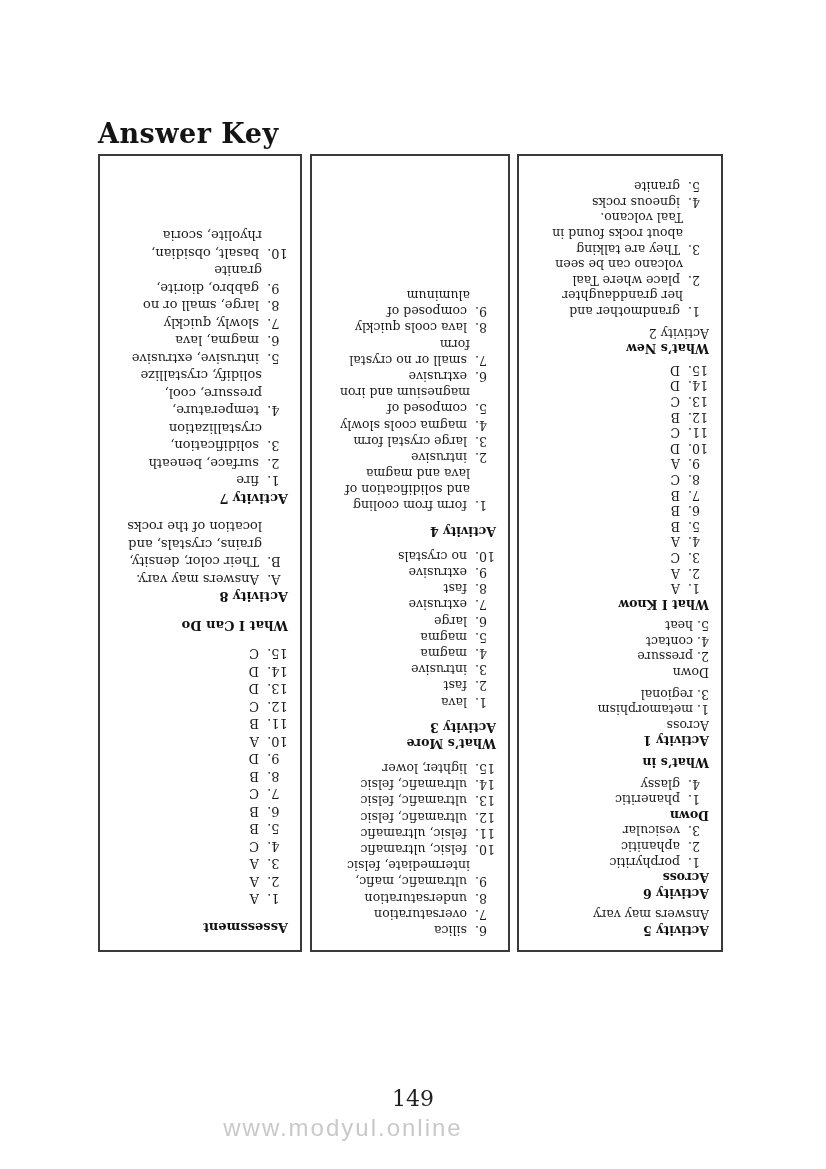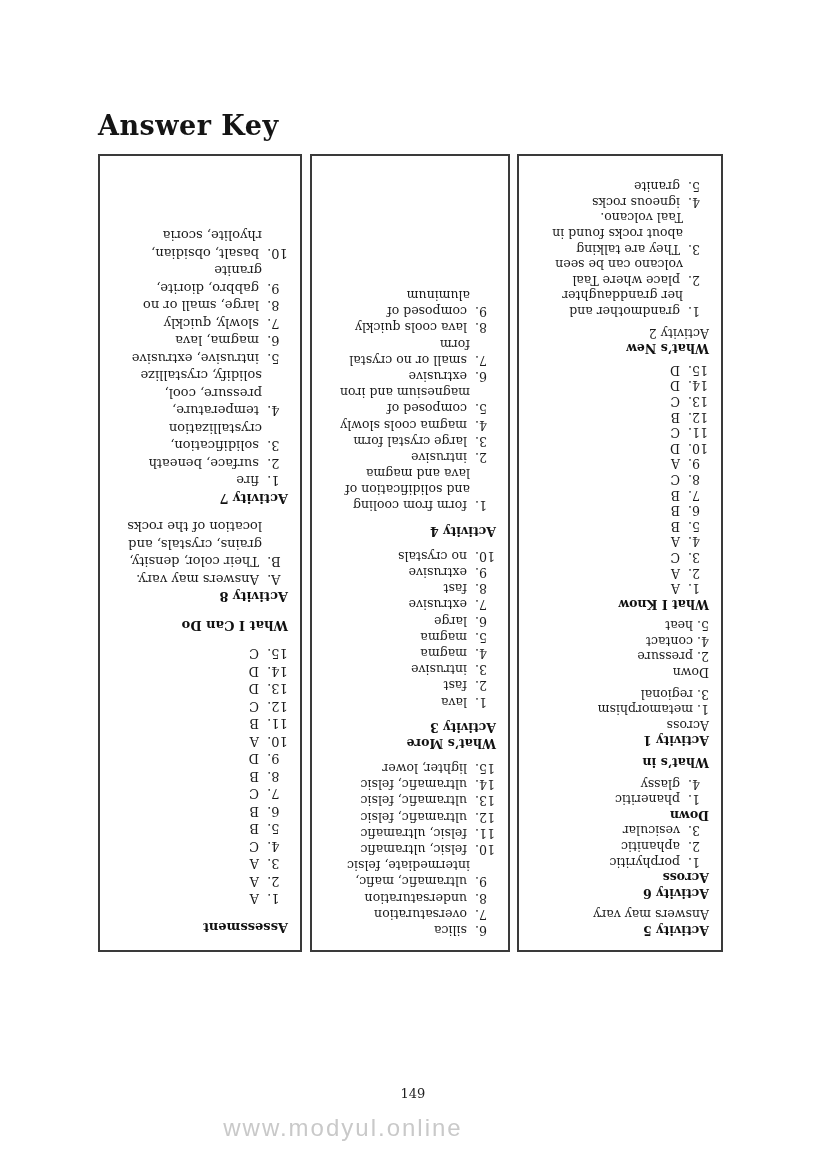--- a/index.html
+++ b/index.html
@@ -8,21 +8,21 @@
     height: 1169px;
     background: #ffffff;
     position: relative;
     font-family: "DejaVu Serif", serif;
     color: #1b1b1b;
     overflow: hidden;
   }
   .page-title {
     position: absolute;
     left: 98px;
-    top: 92px;
+    top: 100px;
     font-size: 27px;
     font-weight: bold;
     letter-spacing: 0.5px;
     color: #141414;
     border-bottom: 3px solid #84cc16;
     padding-bottom: 18px;
     display: inline-block;
   }
   .panels {
     position: absolute;
@@ -72,21 +72,21 @@
     text-align: right;
     margin-right: 8px;
   }
   .cont { padding-left: 26px; }
   .page-number {
     position: absolute;
     top: 1086px;
     left: 0;
     width: 826px;
     text-align: center;
-    font-size: 13px;
+    font-size: 22px;
     color: #1f1f1f;
     font-family: "DejaVu Serif", serif;
   }
   .watermark {
     position: absolute;
     top: 1114px;
     left: 0;
     width: 686px;
     text-align: center;
     font-size: 24px;

